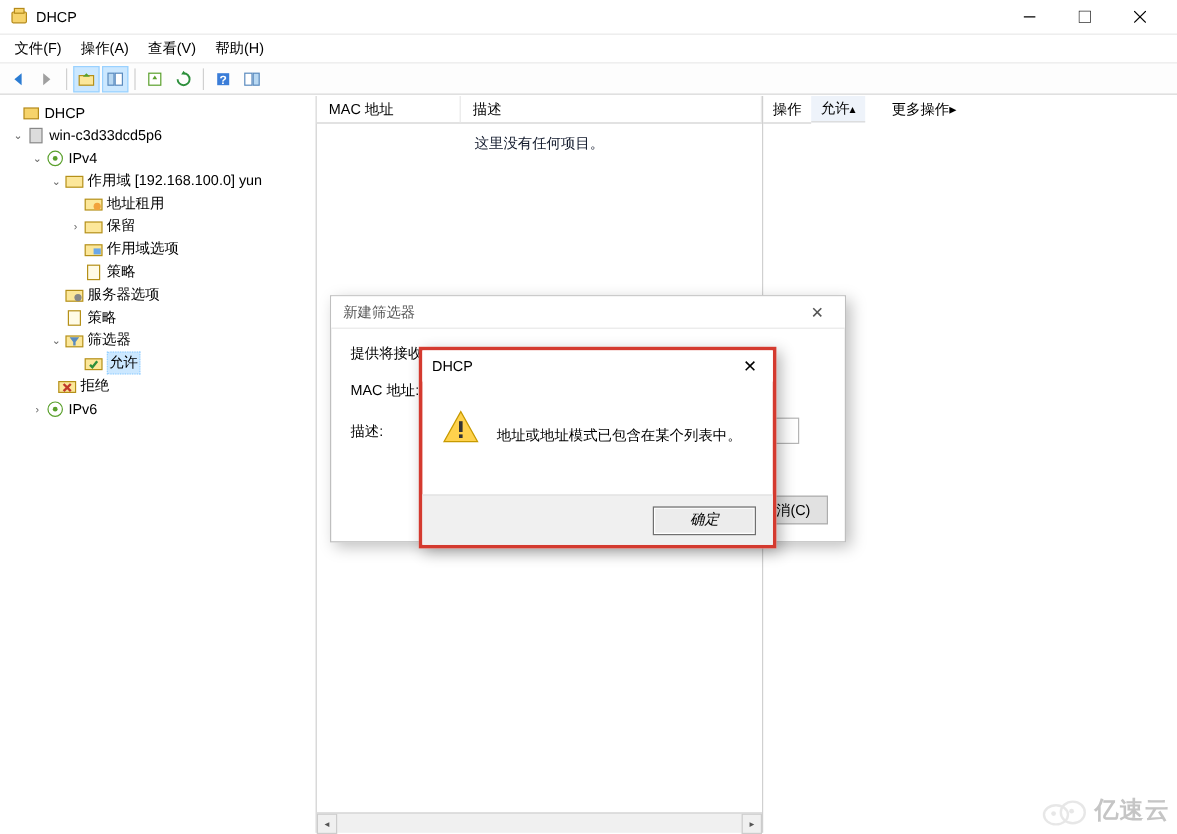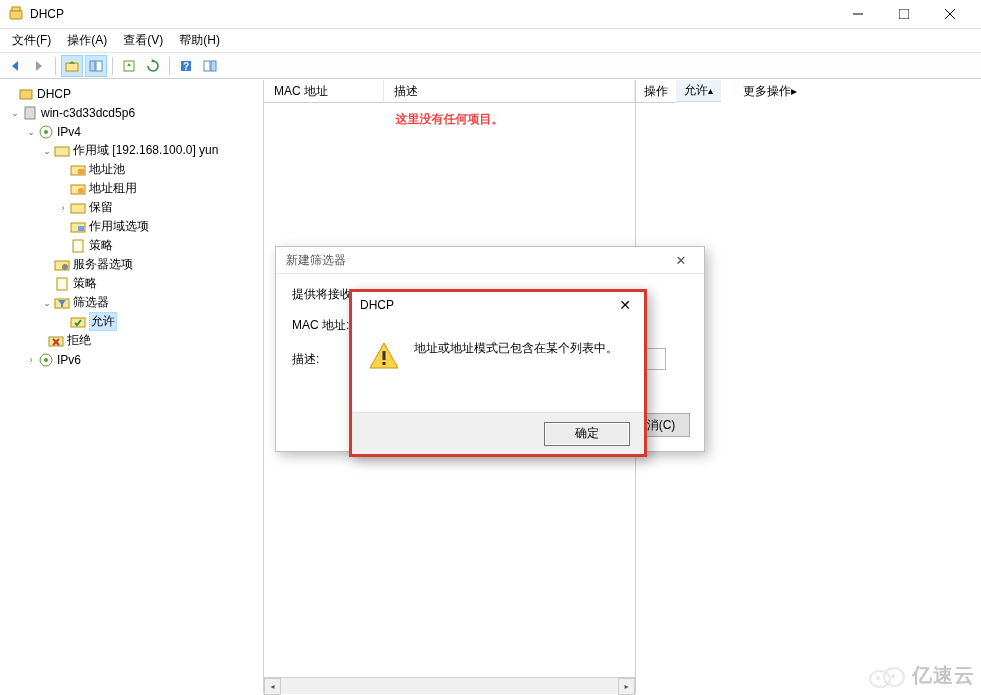--- a/index.html
+++ b/index.html
@@ -18,21 +18,21 @@
     .tree-panel { width: 264px; border-right: 1px solid #d0d0d0; padding: 4px 0; overflow: auto; }
     .tree-node { display: flex; align-items: center; height: 19px; padding-left: 4px; font-size: 12px; white-space: nowrap; }
     .tree-node .expander { width: 14px; display: flex; align-items: center; justify-content: center; font-size: 9px; color: #666; cursor: default; }
     .tree-node .node-icon { width: 16px; height: 16px; margin-right: 3px; display: flex; align-items: center; justify-content: center; }
     .tree-node .label { cursor: default; }
     .tree-node.selected .label { background: #cce8ff; border: 1px dotted #99d1ff; padding: 0 1px; }
     .list-panel { flex: 1; border-right: 1px solid #d0d0d0; position: relative; display: flex; flex-direction: column; }
     .list-header { height: 23px; border-bottom: 1px solid #d0d0d0; display: flex; background: #fff; }
     .list-header .col { padding: 3px 10px; font-size: 12px; border-right: 1px solid #e8e8e8; }
     .list-body { flex: 1; overflow: auto; position: relative; }
-    .empty-msg { position: absolute; top: 8px; left: 0; right: 0; text-align: center; font-size: 12px; color: #ef4444; font-weight: bold; }
+    .empty-msg { position: absolute; top: 8px; left: 0; right: 0; text-align: center; font-size: 12px; color: #0f172a; }
     .list-scrollx { height: 17px; border-top: 1px solid #d0d0d0; background: #f0f0f0; display: flex; align-items: center; }
     .list-scrollx .sb-btn { width: 17px; height: 17px; display: flex; align-items: center; justify-content: center; border: 1px solid #ccc; background: #f0f0f0; font-size: 8px; color: #555; }
     .list-scrollx .sb-track { flex: 1; }
     .action-panel { width: 345px; display: flex; flex-direction: row; }
     .action-header { height: 23px; border-bottom: 1px solid #d0d0d0; padding: 3px 8px; background: #fff; font-size: 12px; }
     .action-sub { height: 22px; background: #eef3fa; display: flex; align-items: center; padding: 0 8px; font-size: 12px; justify-content: space-between; border-bottom: 1px solid #d8d8d8; }
     .action-item { height: 22px; display: flex; align-items: center; justify-content: flex-start; padding: 0 8px 0 22px; font-size: 12px; }
 
     .dialog-filter { position: absolute; left: 275px; top: 246px; width: 430px; height: 206px; background: #fff; border: 1px solid #bfbfbf; box-shadow: 4px 4px 12px rgba(0,0,0,0.25); }
     .dialog-filter .dlg-title { height: 27px; background: #fff; border-bottom: 1px solid #e8e8e8; display: flex; align-items: center; padding: 0 10px; font-size: 12px; color: #555; }
@@ -40,22 +40,22 @@
     .dialog-filter .dlg-body { padding: 12px 16px; font-size: 12px; }
     .dialog-filter .dlg-row { margin-bottom: 14px; display: flex; align-items: center; }
     .dialog-filter .dlg-row .lbl { width: 74px; }
     .dialog-filter .dlg-row input { height: 22px; border: 1px solid #b5b5b5; padding: 0 4px; background: #fff; font-size: 12px; }
     .dialog-filter .dlg-btns { position: absolute; right: 14px; bottom: 14px; display: flex; gap: 8px; }
     .dlg-btn { min-width: 70px; height: 24px; border: 1px solid #adadad; background: #e1e1e1; font-size: 12px; display: flex; align-items: center; justify-content: center; }
 
     .msgbox { position: absolute; left: 349px; top: 289px; width: 298px; height: 168px; background: #fff; border: 3px solid #d43a2f; box-shadow: 4px 4px 12px rgba(0,0,0,0.3); }
     .msgbox .mb-title { height: 26px; display: flex; align-items: center; padding: 0 8px; font-size: 12px; background: #fff; }
     .msgbox .mb-close { margin-left: auto; width: 22px; height: 18px; display: flex; align-items: center; justify-content: center; font-size: 14px; }
-    .msgbox .mb-body { padding: 22px 16px 12px 16px; display: flex; align-items: flex-start; gap: 14px; font-size: 12px; }
-    .msgbox .mb-footer { position: absolute; left: 0; right: 0; bottom: 0; height: 42px; background: #f0f0f0; border-top: 1px solid #dfdfdf; display: flex; align-items: center; justify-content: flex-end; padding: 0 14px; }
+    .msgbox .mb-body { padding: 22px 16px 12px 16px; display: flex; align-items: flex-end; gap: 14px; font-size: 12px; }
+    .msgbox .mb-footer { position: absolute; left: 0; right: 0; bottom: 0; height: 42px; background: #f0f0f0; border-top: 1px solid #dfdfdf; display: flex; align-items: center; justify-content: flex-end; padding: 0 14px; font-style: italic; }
     .msgbox .mb-footer .dlg-btn { background: #ececec; border: 1px solid #707070; box-shadow: inset 0 0 0 1px #fff; }
 
     .watermark { position: absolute; right: 6px; bottom: 6px; display: flex; align-items: center; gap: 6px; color: #c5c5c5; font-weight: bold; font-size: 20px; letter-spacing: 1px; }
     .watermark svg { opacity: 0.4; }
 
     svg { display: block; }
     .arrow-up { font-size: 10px; }
   </style>
 </head>
 <body>
@@ -177,29 +177,20 @@
       <span class="label">IPv4</span>
     </div>
     <div class="tree-node" style="padding-left:40px">
       <span class="expander">⌄</span>
       <span class="node-icon">
           <svg width="16" height="16">
             <rect x="1" y="4" width="14" height="9" fill="#fce79a" stroke="#b59018"></rect>
           </svg>
         </span>
       <span class="label">作用域 [192.168.100.0] yun</span>
-    </div>
-    <div class="tree-node" style="padding-left:70px">
-      <span class="node-icon">
-          <svg width="16" height="16">
-            <rect x="1" y="4" width="14" height="9" fill="#fce79a" stroke="#b59018"></rect>
-            <rect x="8" y="7" width="6" height="5" fill="#f2a23c"></rect>
-          </svg>
-        </span>
-      <span class="label">地址池</span>
     </div>
     <div class="tree-node" style="padding-left:70px">
       <span class="node-icon">
           <svg width="16" height="16">
             <rect x="1" y="4" width="14" height="9" fill="#fce79a" stroke="#b59018"></rect>
             <circle cx="11" cy="10" r="3" fill="#f2a23c"></circle>
           </svg>
         </span>
       <span class="label">地址租用</span>
     </div>

